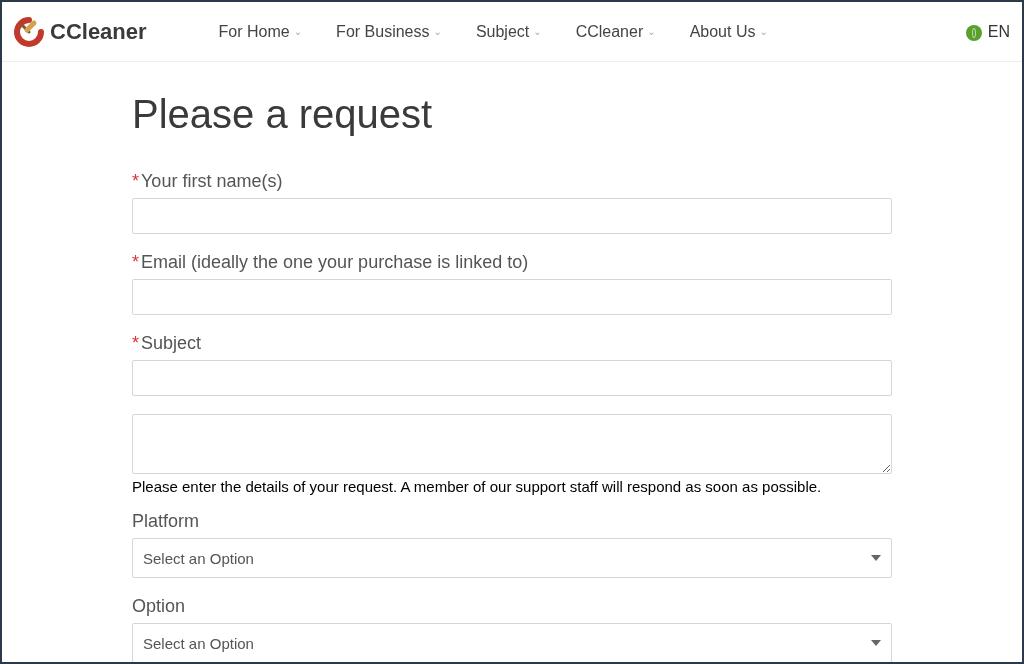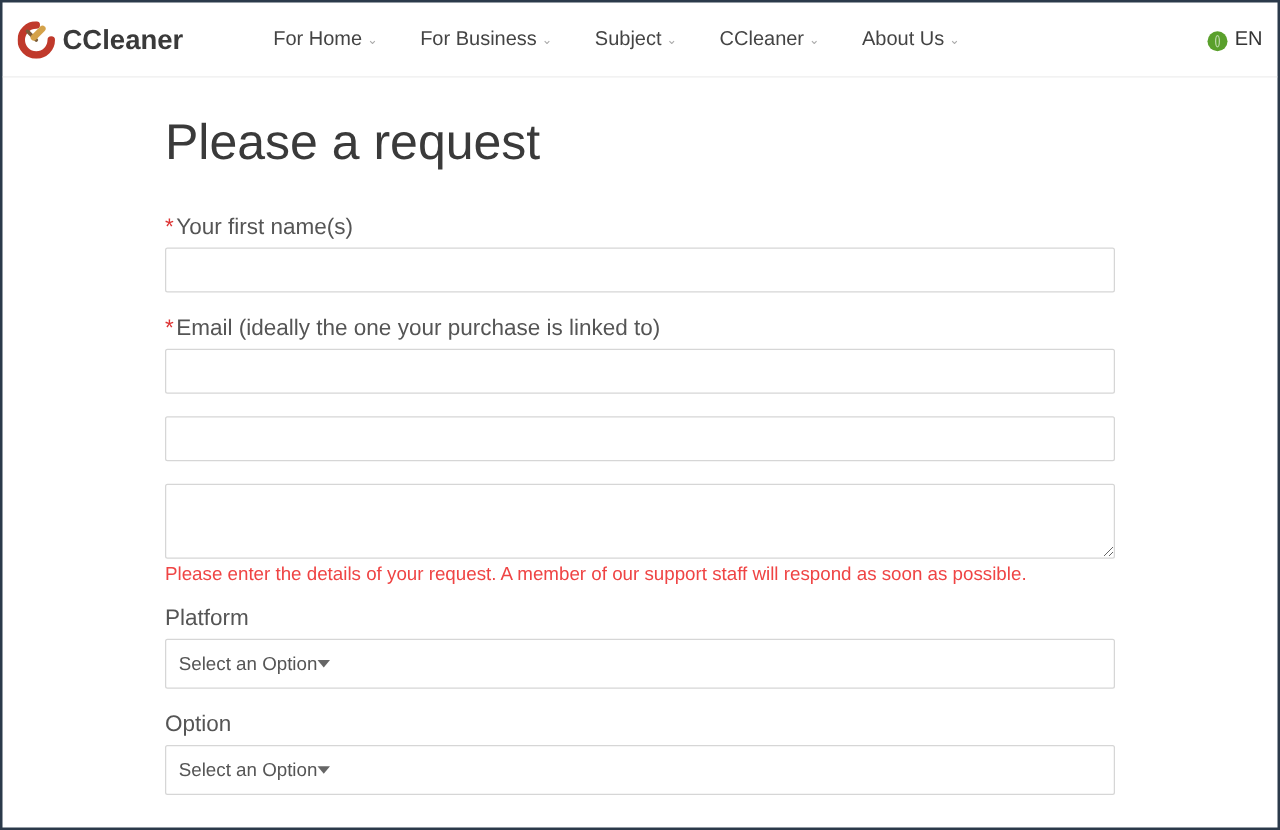--- a/index.html
+++ b/index.html
@@ -103,29 +103,29 @@
     border-radius: 2px;
     font-size: 15px;
     color: #555;
     background: #fff;
     padding: 8px 10px;
   }
   input[type=text] { height: 36px; }
   textarea { height: 60px; resize: both; }
   .hint {
     font-size: 15px;
-    color: #ef4444;
+    color: #000000;
     margin-top: -14px;
     margin-bottom: 16px;
   }
   .select {
     height: 40px;
     display: flex;
     align-items: center;
-    justify-content: flex-start;
+    justify-content: space-between;
     cursor: pointer;
   }
   .select span.val { color: #555; }
   .select .tri {
     width: 0; height: 0;
     border-left: 5px solid transparent;
     border-right: 5px solid transparent;
     border-top: 6px solid #666;
   }
 </style>
@@ -181,20 +181,21 @@
 
   <div class="row">
     <div class="field full">
       <label><span class="req">*</span><span>Email (ideally the one your purchase is linked to)</span></label>
       <input type="text" style="">
     </div>
   </div>
 
   <div class="row">
     <div class="field full">
+      <label><span class="req">*</span><span>Subject</span></label>
       <input type="text" style="">
     </div>
   </div>
 
   <div class="row">
     <div class="field full">
       <textarea style=""></textarea>
     </div>
   </div>
   <div class="hint">Please enter the details of your request. A member of our support staff will respond as soon as possible.</div>

